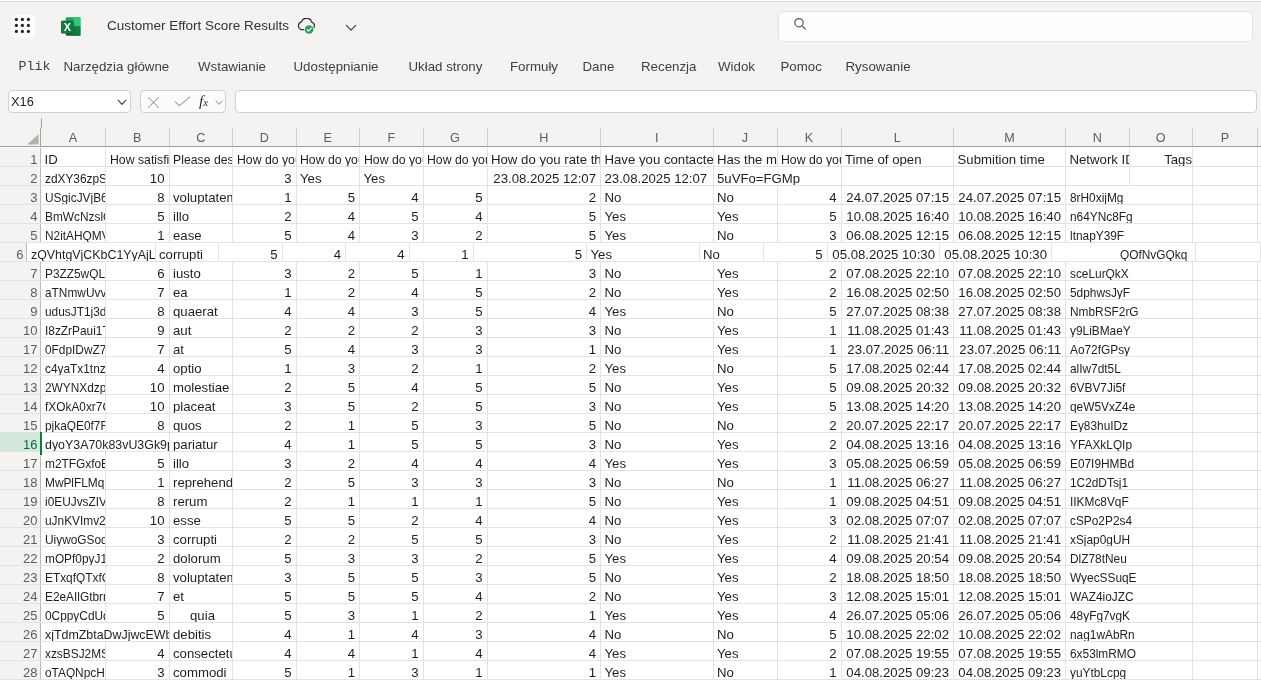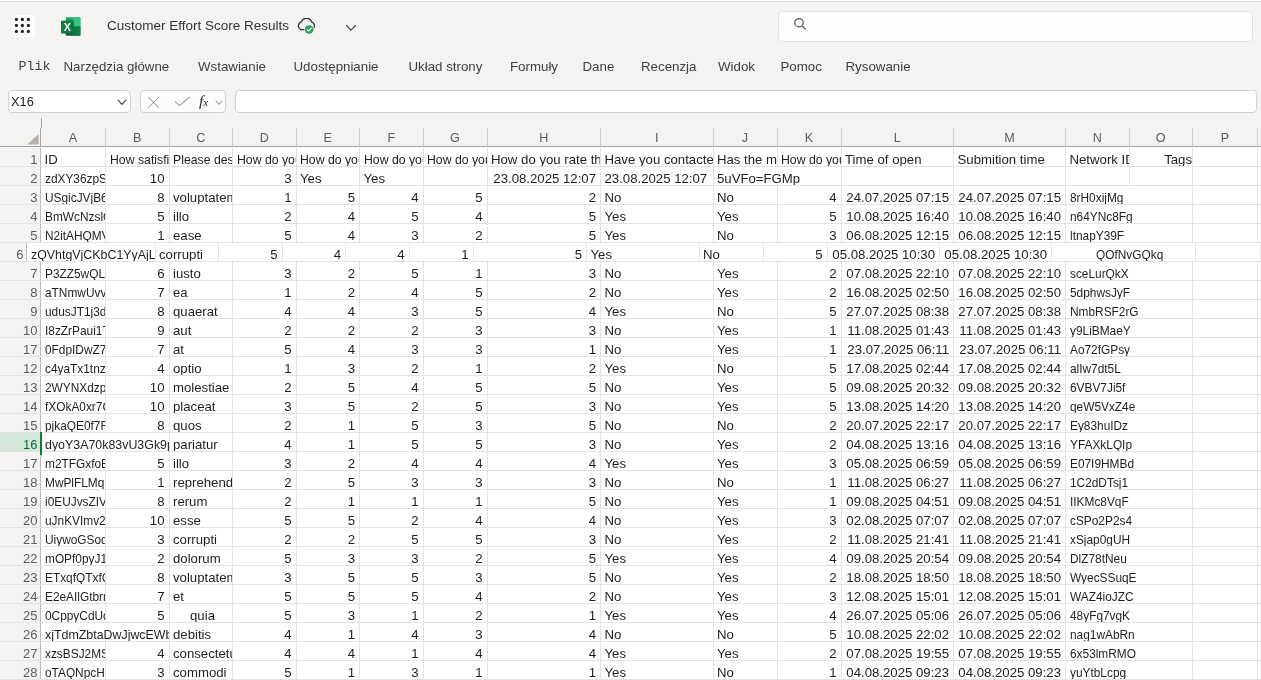--- a/index.html
+++ b/index.html
@@ -434,21 +434,21 @@
         </div>
         <div class="c" style="width:64.0px;justify-content:flex-end;padding-right:4.0px;">
           <span>5</span>
         </div>
         <div class="c" style="width:112.5px;justify-content:flex-end;padding-right:4.0px;">
           <span>05.08.2025 10:30</span>
         </div>
         <div class="c" style="width:112px;justify-content:flex-end;padding-right:4.0px;">
           <span>05.08.2025 10:30</span>
         </div>
-        <div class="c" style="width:127.0px;justify-content:center;padding-left:3.5px;margin-left:17px;">
+        <div class="c" style="width:127.0px;justify-content:flex-end;padding-left:3.5px;margin-left:17px;">
           <span class="sx90">QOfNvGQkq</span>
         </div>
         <div class="c" style="width:65px;"></div>
       </div>
 <div class="row">
         <div class="rh">
           <span>7</span>
         </div>
         <div class="c" style="width:65px;justify-content:flex-start;padding-left:3.5px;">
           <span class="sx84">P3ZZ5wQLUdn</span>

